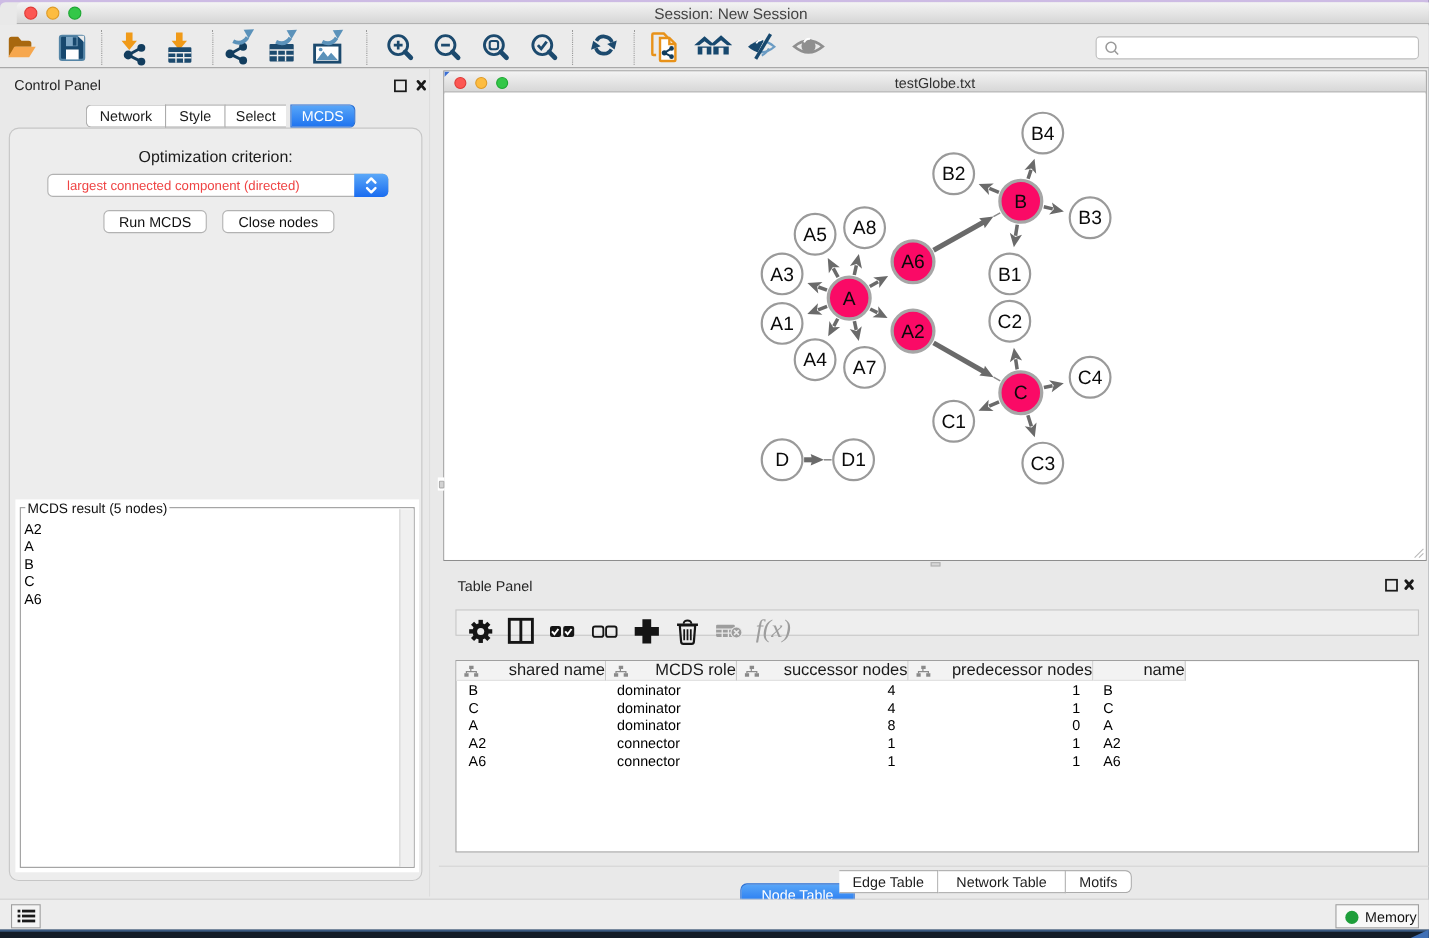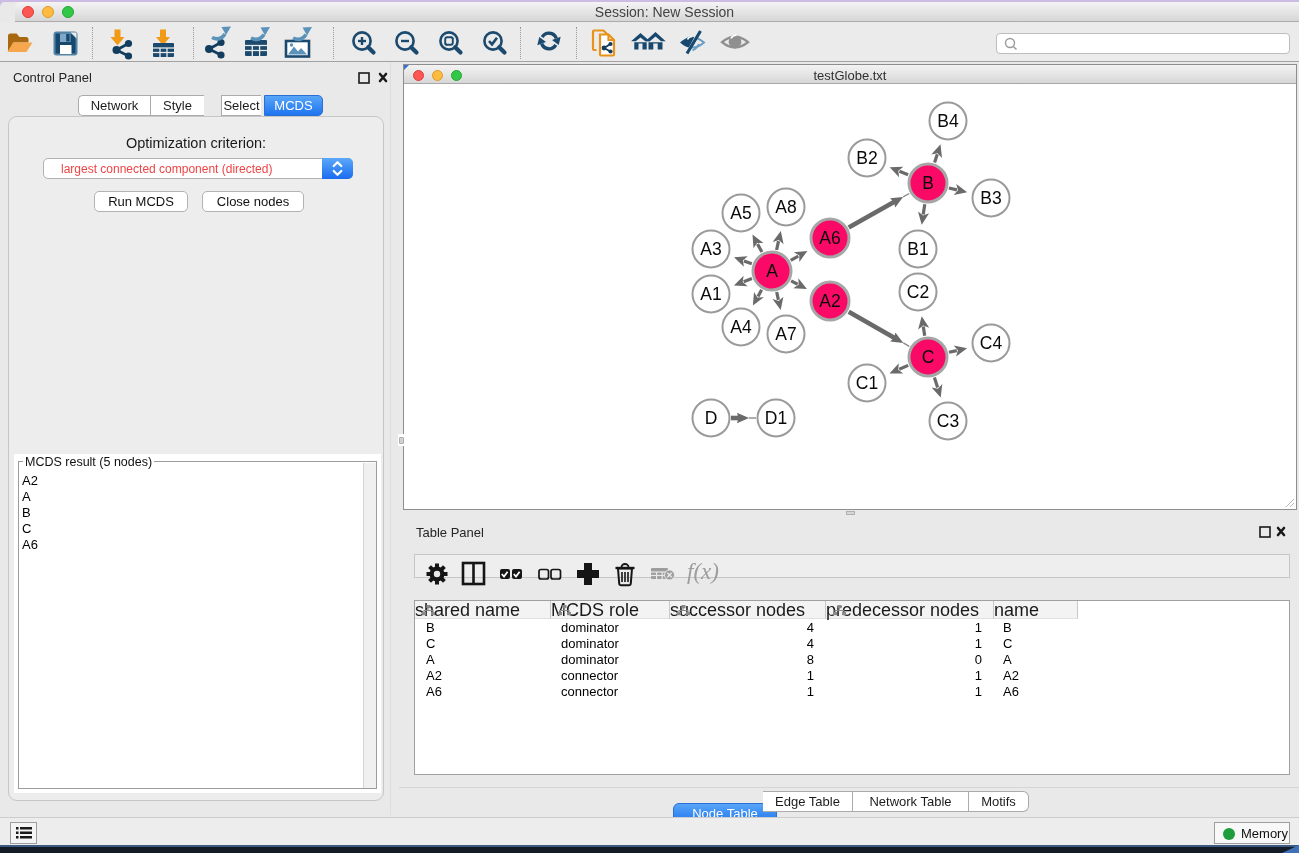--- a/index.html
+++ b/index.html
@@ -31,21 +31,21 @@
 #mcds-sb { left:363px; top:463px; width:13px; height:325px; background:#f0f0f0; border-left:1px solid #d4d4d4; }
 
 #netwin { left:403px; top:64px; width:894px; height:446px; background:#fff; border:1px solid #8e8e8e; }
 #net-tb { left:0; top:0; width:892px; height:19px; background:linear-gradient(#f3f3f3,#d7d7d7); border-bottom:1px solid #a8a8a8; }
 #net-tb .t { width:100%; text-align:center; font-size:13px; color:#303030; top:2.5px; }
 #net-canvas { left:0; top:20px; width:892px; height:424px; background:#fff; }
 
 #tp-title { left:416px; top:525px; font-size:13px; color:#252525; }
 #tp-toolbar { left:414px; top:554px; width:876px; height:24px; border:1px solid #c6c6c6; background:#eeeeee; }
 #table { left:414px; top:600px; width:876px; height:175px; background:#fff; border:1px solid #a0a0a0; }
-.th { top:0px; height:18px; background:#f3f3f3; border-right:1px solid #c9c9c9; border-bottom:1px solid #e0e0e0; font-size:18px; color:#1a1a1a; text-align:left; line-height:18px; }
+.th { top:0px; height:18px; background:#f3f3f3; border-right:1px solid #c9c9c9; border-bottom:1px solid #e0e0e0; font-size:15px; color:#1a1a1a; text-align:right; line-height:18px; }
 .td { font-size:13px; color:#000; height:16px; line-height:16px; }
 
 #statusline { left:0px; top:817px; width:1299px; height:1px; background:#cccccc; }
 #statusbar { left:0px; top:818px; width:1299px; height:27px; background:#ededed; }
 #listbtn { left:10px; top:822px; width:27px; height:22px; background:#f4f4f4; border:1px solid #9e9e9e; }
 #membtn { left:1214px; top:822px; width:76px; height:22px; background:#f8f8f8; border:1px solid #9e9e9e; font-size:13px; color:#111; }
 text { font-family:"Liberation Sans", sans-serif; }
 </style>
 </head>
 <body>
@@ -181,21 +181,21 @@
   </div>
 
   <div class="abs" id="cp-title">Control Panel</div>
   <svg class="abs" style="left:358px;top:72px" width="32" height="13">
       <rect x="1" y="1" width="10" height="10" fill="none" stroke="#1a1a1a" stroke-width="1.6"></rect>
       <path d="M22 2 L28 9 M28 2 L22 9" stroke="#1a1a1a" stroke-width="2.6" stroke-linecap="round"></path>
     </svg>
   <div class="abs" id="cp-panel"></div>
   <div class="abs seg" style="left:78px;top:95px;width:72px;border-radius:5px 0 0 5px;border-right:none;">Network</div>
   <div class="abs seg" style="left:150px;top:95px;width:54px;border-right:none;">Style</div>
-  <div class="abs seg" style="left:221px;top:95px;width:40px;border-right:none;">Select</div>
+  <div class="abs seg" style="left:204px;top:95px;width:56px;border-right:none;">Select</div>
   <div class="abs seg sel" style="left:264px;top:95px;width:59px;border-radius:0 5px 5px 0;">MCDS</div>
   <div class="abs" id="opt-label">Optimization criterion:</div>
   <div class="abs" id="combo">largest connected component (directed)</div>
   <div class="abs" id="combo-btn"><svg width="31" height="21">
         <path d="M11.7,8 L15.5,4.2 L19.3,8" fill="none" stroke="#fff" stroke-width="2.2" stroke-linecap="round" stroke-linejoin="round"></path>
         <path d="M11.7,13 L15.5,16.8 L19.3,13" fill="none" stroke="#fff" stroke-width="2.2" stroke-linecap="round" stroke-linejoin="round"></path>
       </svg></div>
   <div class="abs btn" style="left:94px;top:191px;width:94px;">Run MCDS</div>
   <div class="abs btn" style="left:202px;top:191px;width:102px;">Close nodes</div>
   <div class="abs" id="mcds-box"></div>

